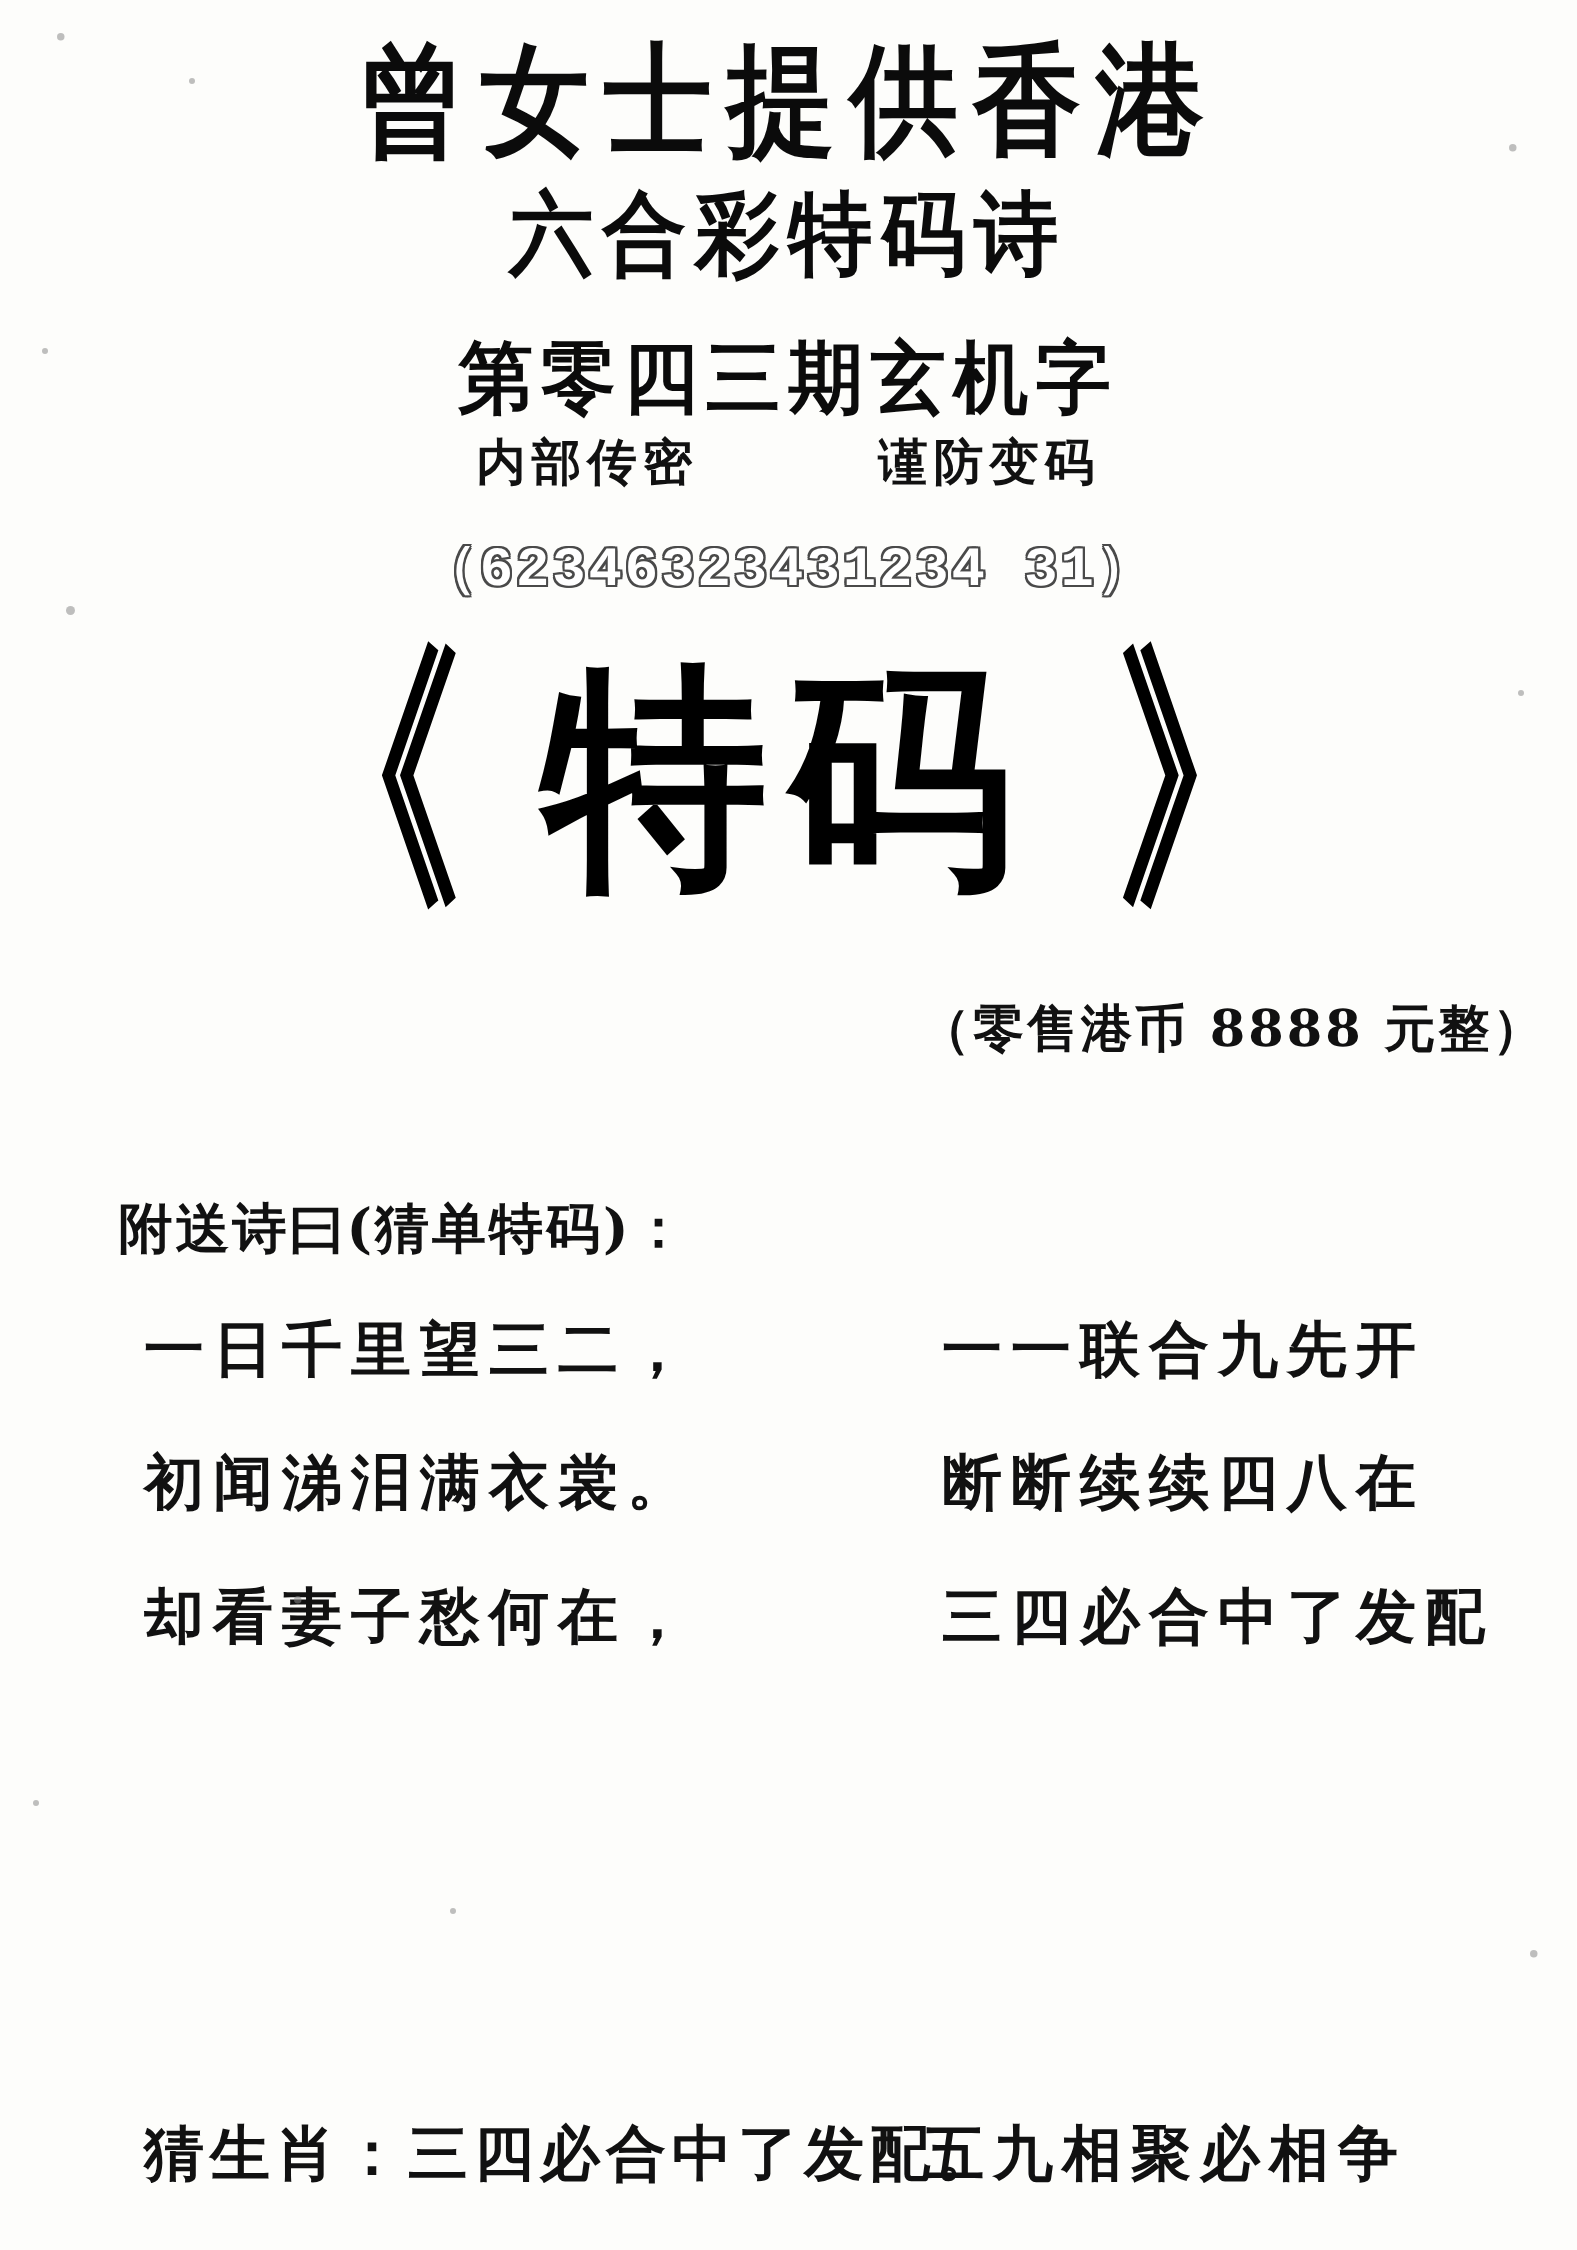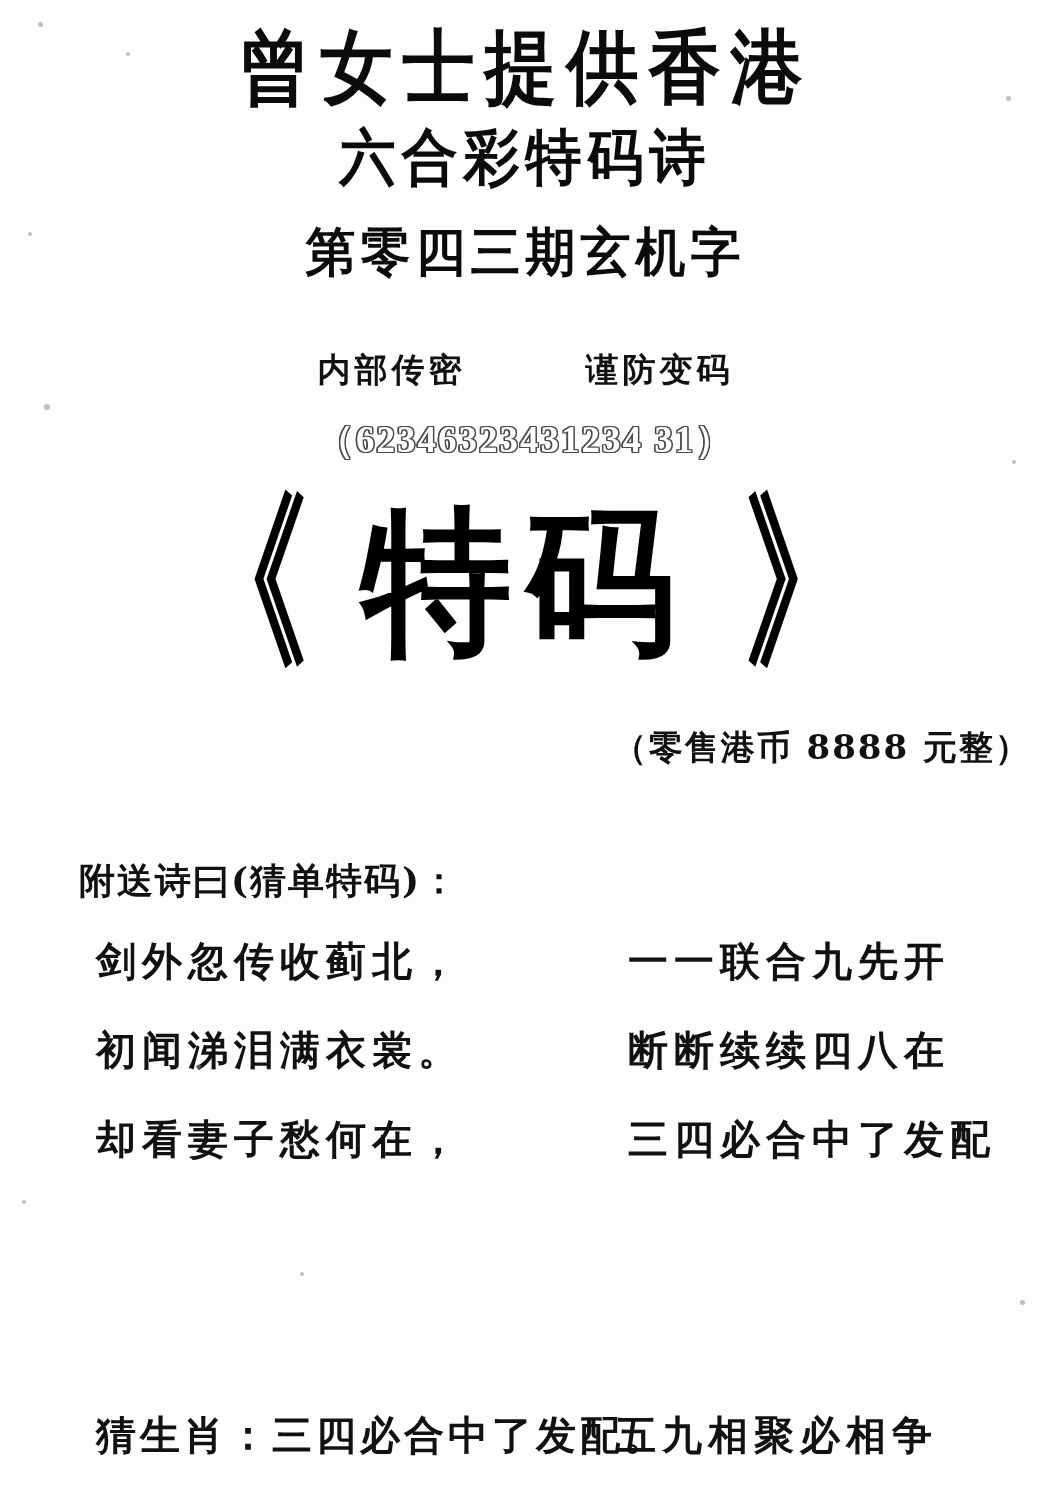--- a/index.html
+++ b/index.html
@@ -58,31 +58,30 @@
     font-weight: bold;
     letter-spacing: 5px;
     margin-top: 32px;
     color: #0b0b0b;
     transform: scaleY(1.05);
   }
   .sub-row {
     display: flex;
     justify-content: center;
     gap: 120px;
-    margin-top: 62px;
     font-family: "DejaVu Serif", serif;
     font-size: 33px;
     font-weight: bold;
     letter-spacing: 4px;
     color: #111;
   }
   .code-row {
     text-align: center;
     margin-top: 22px;
-    font-family: Liberation Serif, serif;
+    font-family: Liberation Mono, monospace;
     font-size: 37px;
     font-weight: bold;
     letter-spacing: 2px;
     color: #3a3a3a;
     -webkit-text-stroke: 0px;
   }
   .code-row .outline {
     color: #ffffff;
     text-shadow:
       -1.4px 0 #4a4a4a, 1.4px 0 #4a4a4a,
@@ -246,21 +245,21 @@
     <span class="big-chars">特码</span>
     <span class="brace">》</span>
   </div>
 
   <div class="price-row">（零售港币 8888 元整）</div>
 
   <div class="attach-title">附送诗曰(猜单特码)：</div>
 
   <div class="poem">
     <div class="poem-row">
-      <div class="poem-left">剑外忽传收蓟北，</div>
+      <div class="poem-left">一日千里望三二，</div>
       <div class="poem-right">一一联合九先开</div>
     </div>
     <div class="poem-row">
       <div class="poem-left">初闻涕泪满衣裳。</div>
       <div class="poem-right">断断续续四八在</div>
     </div>
     <div class="poem-row">
       <div class="poem-left">却看妻子愁何在，</div>
       <div class="poem-right">三四必合中了发配</div>
     </div>

